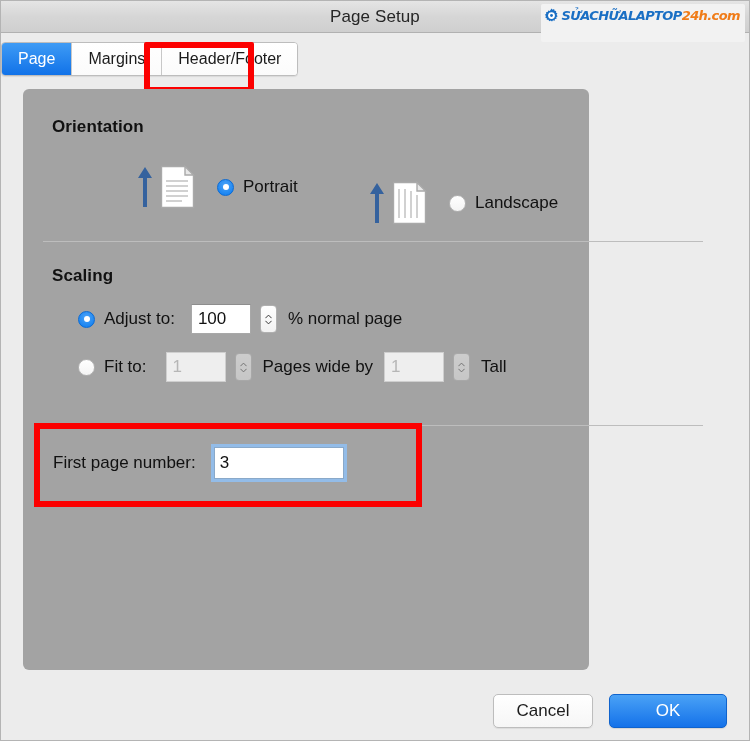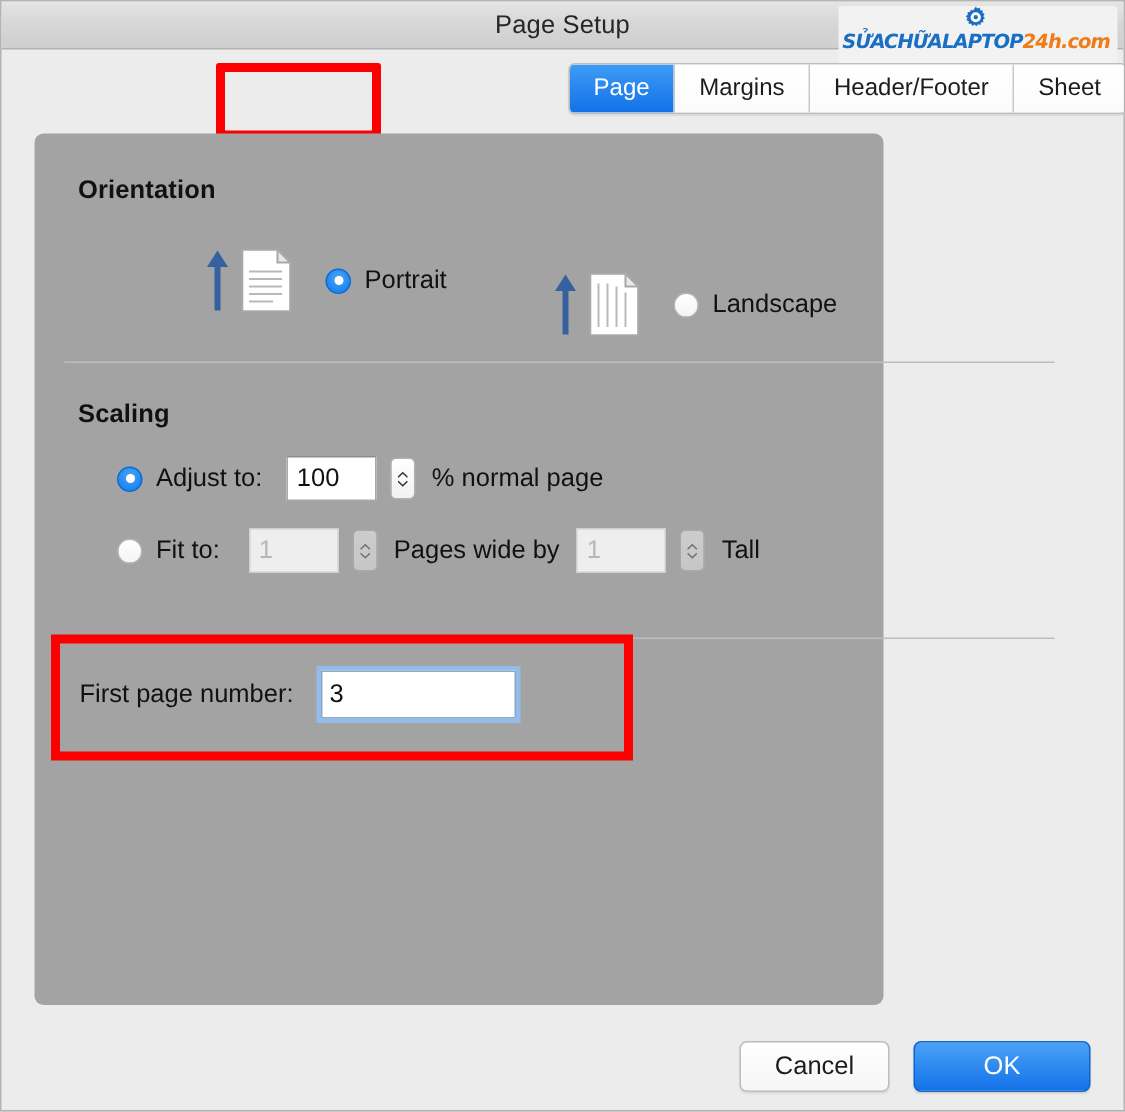--- a/index.html
+++ b/index.html
@@ -43,21 +43,20 @@
     position: absolute;
     right: 4px;
     top: 3px;
     height: 22px;
     display: flex;
     align-items: center;
     gap: 3px;
     padding: 0 5px 16px 3px;
     background: #f2f2f2;
     border-radius: 2px;
-    flex-direction: column;
   }
   .wm-gear {
     width: 15px;
     height: 15px;
     flex: 0 0 auto;
   }
   .wm-text {
     font-family: "DejaVu Sans", sans-serif;
     font-size: 13px;
     font-weight: bold;
@@ -71,21 +70,21 @@
 
   
   .tabbar {
     position: absolute;
     left: 0;
     top: 32px;
     width: 750px;
     height: 52px;
     display: flex;
     align-items: center;
-    justify-content: flex-end;
+    justify-content: flex-start;
   }
   .tabs {
     display: flex;
     align-items: stretch;
     height: 32px;
     border: 1px solid #bdbdbd;
     border-radius: 4px;
     overflow: hidden;
     background: #fff;
     box-shadow: 0 1px 1px rgba(0,0,0,0.08);
@@ -311,21 +310,20 @@
         <span class="wm-blue">SỬACHỮALAPTOP</span><span class="wm-orange">24h</span><span class="wm-orange">.com</span>
       </span>
     </div>
   </div>
 
   <div class="tabbar">
     <div class="tabs">
       <div class="tab active">Page</div>
       <div class="tab">Margins</div>
       <div class="tab">Header/Footer</div>
-      <div class="tab">Sheet</div>
     </div>
   </div>
   <div class="tab-highlight"></div>
 
   <div class="panel">
 
     <div class="section-title" style="left:29px; top:28px;">Orientation</div>
 
     <div class="row" style="left:113px; top:76px;">
       <span class="orient-icon">

